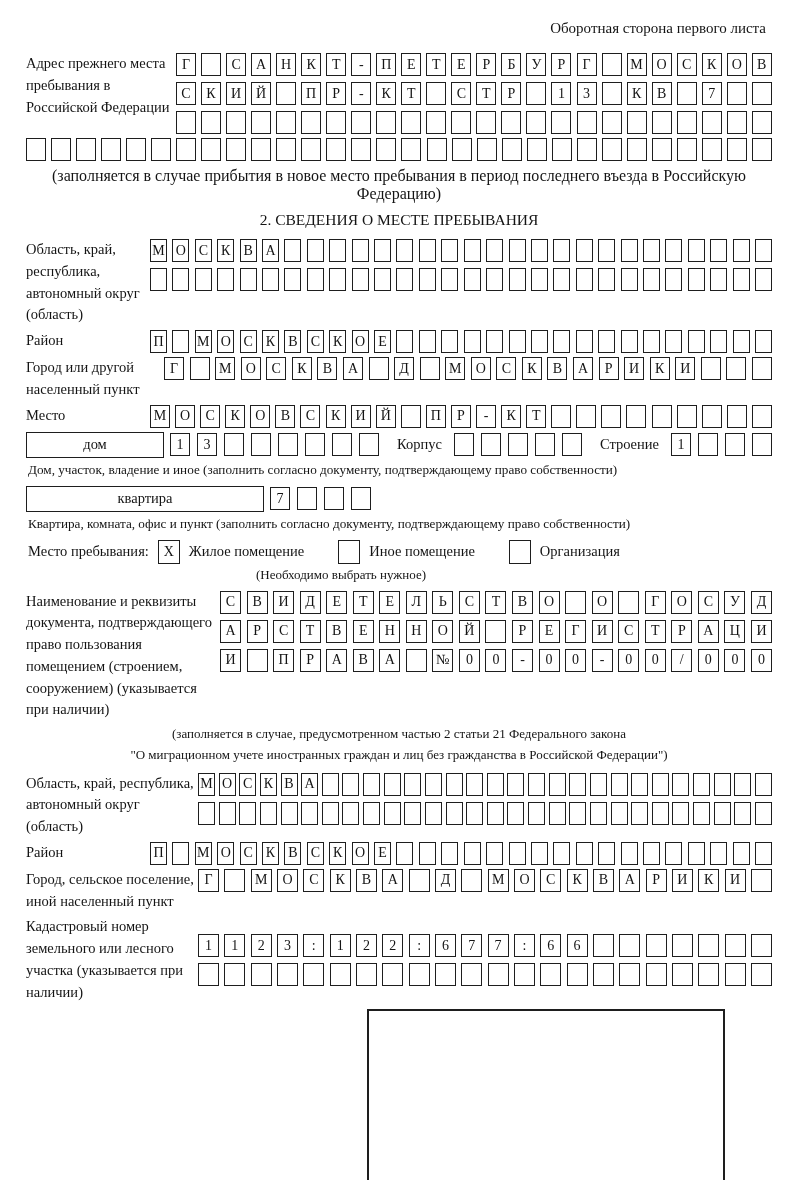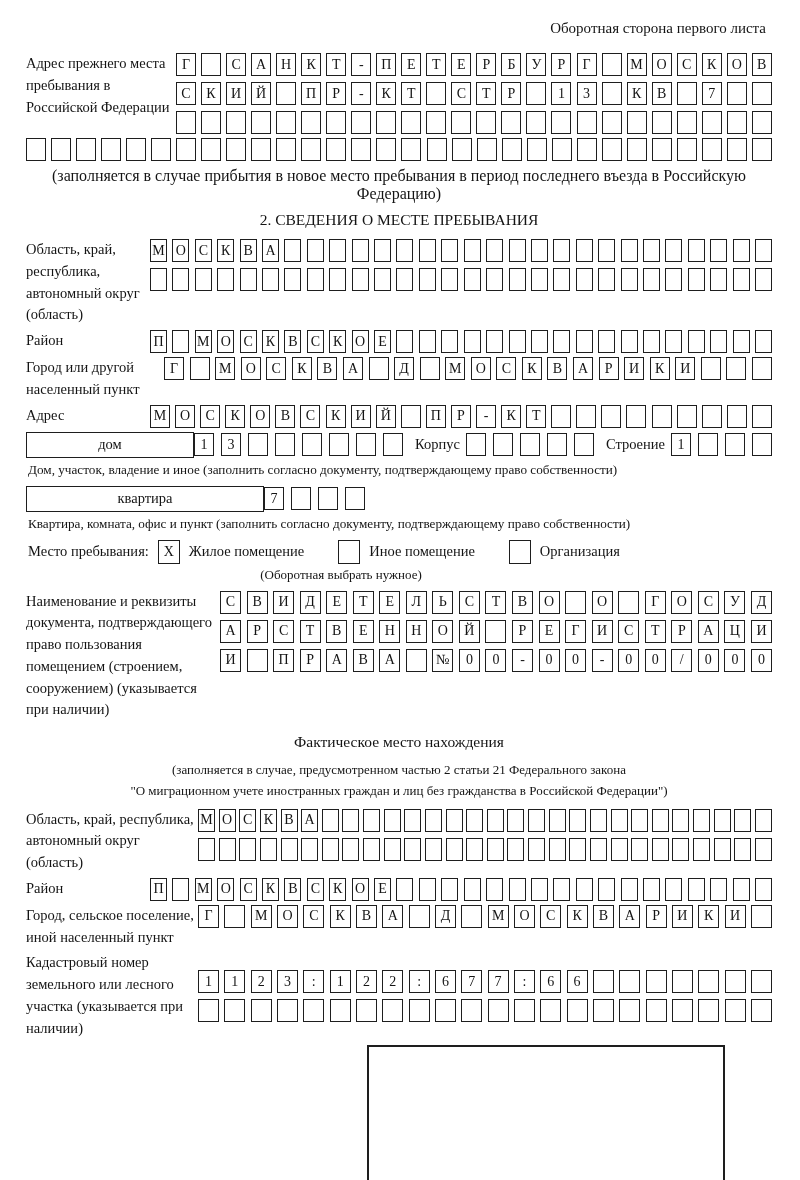--- a/index.html
+++ b/index.html
@@ -23,21 +23,21 @@
   .c17 .cell{width:17px;}
   .c21 .cell{width:21px;}
   .grp{display:flex;gap:7px;justify-content:flex-start;}
   .grp .cell{width:20px;}
 
   .note{font-size:16px;text-align:center;margin:2px 0 8px 0;}
   .note-left{font-size:13.2px;margin:2px 0 8px 2px;}
   .sec-title{font-weight:normal;font-size:15.5px;text-align:center;margin:6px 0 10px 0;}
 
   
-  .hrow{display:flex;align-items:center;margin:2px 0 4px 0;}
+  .hrow{display:flex;align-items:center;gap:6px;margin:2px 0 4px 0;}
   .namedbox{border:1.6px solid #1e1e1e;height:26px;box-sizing:border-box;
     display:flex;align-items:center;justify-content:center;font-size:14.5px;}
   .box-dom{width:168px;}
   .box-kv{width:238px;}
   .inline-lbl{font-size:14.5px;margin:0 6px 0 12px;}
 
   
   .chkrow{display:flex;align-items:center;margin:6px 0 2px 2px;font-size:14.5px;}
   .chk{border:1.6px solid #1e1e1e;width:22px;height:24px;box-sizing:border-box;
     display:flex;align-items:center;justify-content:center;font-size:14px;flex:none;}
@@ -312,21 +312,21 @@
           <div class="cell">К</div>
           <div class="cell">И</div>
           <div class="cell"></div>
           <div class="cell"></div>
           <div class="cell"></div>
         </div>
     </div>
   </div>
 
   <div class="frow">
-    <div class="flabel lbl-reg">Адрес</div>
+    <div class="flabel lbl-reg">Место</div>
     <div class="fcells">
       <div class="cr c20">
           <div class="cell">М</div>
           <div class="cell">О</div>
           <div class="cell">С</div>
           <div class="cell">К</div>
           <div class="cell">О</div>
           <div class="cell">В</div>
           <div class="cell">С</div>
           <div class="cell">К</div>
@@ -394,21 +394,21 @@
 
   <div class="chkrow">
     <span>Место пребывания:</span>
     <span class="chk" style="margin-left:9px;">X</span>
     <span class="opt-lbl">Жилое помещение</span>
     <span class="chk"></span>
     <span class="opt-lbl">Иное помещение</span>
     <span class="chk"></span>
     <span class="opt-lbl">Организация</span>
   </div>
-  <div class="chk-note">(Оборотная выбрать нужное)</div>
+  <div class="chk-note">(Необходимо выбрать нужное)</div>
 
   <div class="frow">
     <div class="flabel lbl-doc">Наименование и реквизиты документа, подтверждающего право пользования помещением (строением, сооружением) (указывается при наличии)</div>
     <div class="fcells">
       <div class="cr c21">
           <div class="cell">С</div>
           <div class="cell">В</div>
           <div class="cell">И</div>
           <div class="cell">Д</div>
           <div class="cell">Е</div>
@@ -471,21 +471,20 @@
           <div class="cell">0</div>
           <div class="cell">0</div>
           <div class="cell">/</div>
           <div class="cell">0</div>
           <div class="cell">0</div>
           <div class="cell">0</div>
         </div>
     </div>
   </div>
 
-  <div class="sec-title" style="margin-top:12px;">Фактическое место нахождения</div>
   <div class="fact-note">(заполняется в случае, предусмотренном частью 2 статьи 21 Федерального закона</div>
   <div class="fact-note" style="margin-bottom:8px;">"О миграционном учете иностранных граждан и лиц без гражданства в Российской Федерации")</div>
 
   <div class="frow">
     <div class="flabel lbl-city2">Область, край, республика, автономный округ (область)</div>
     <div class="fcells">
       <div class="cr c17">
           <div class="cell">М</div>
           <div class="cell">О</div>
           <div class="cell">С</div>

